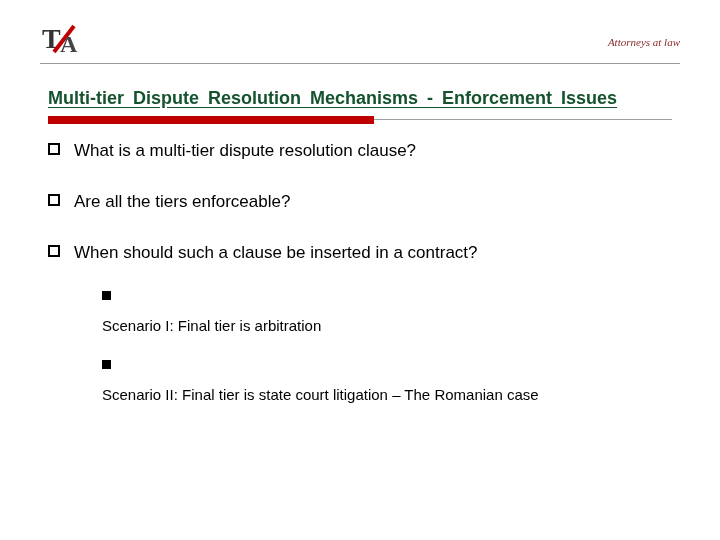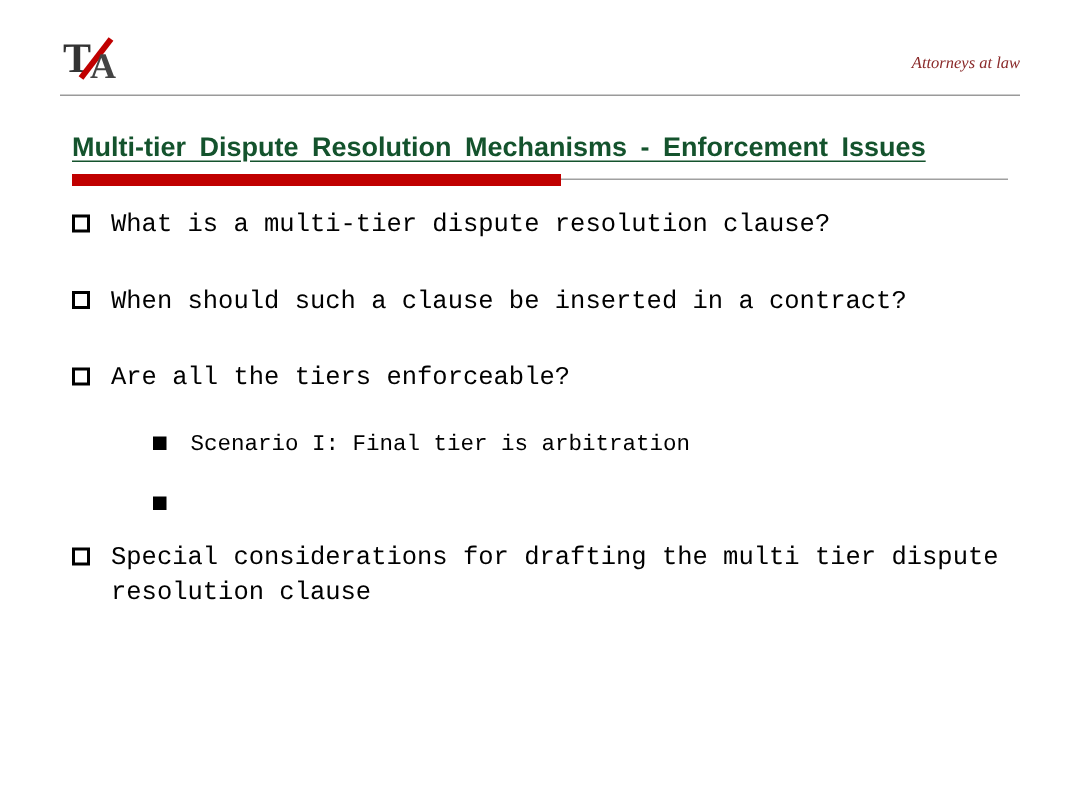--- a/index.html
+++ b/index.html
@@ -76,21 +76,20 @@
     left: 326px;
     width: 298px;
     height: 1px;
     background: #a0a0a0;
   }
   .content {
     position: absolute;
     top: 140px;
     left: 48px;
     right: 52px;
-    font-family: Liberation Mono, monospace;
   }
   .lvl1 {
     display: flex;
     align-items: flex-start;
     gap: 14px;
     margin-bottom: 28px;
   }
   .lvl1 .box {
     width: 12px;
     height: 12px;
@@ -106,20 +105,21 @@
   .sub {
     margin-left: 54px;
     margin-top: -6px;
     margin-bottom: 22px;
   }
   .lvl2 {
     display: flex;
     align-items: flex-start;
     gap: 16px;
     margin-bottom: 20px;
+    flex-direction: column;
   }
   .lvl2 .sq {
     width: 9px;
     height: 9px;
     background: #000;
     flex: 0 0 auto;
     margin-top: 4px;
   }
   .lvl2 .txt {
     font-size: 15px;
@@ -152,38 +152,35 @@
 
   <div class="content">
 
     <div class="lvl1">
       <div class="box"></div>
       <div class="txt">What is a multi-tier dispute resolution clause?</div>
     </div>
 
     <div class="lvl1">
       <div class="box"></div>
-      <div class="txt">When should such a clause be inserted in a contract?</div>
+      <div class="txt">Are all the tiers enforceable?</div>
     </div>
 
     <div class="lvl1">
       <div class="box"></div>
-      <div class="txt">Are all the tiers enforceable?</div>
+      <div class="txt">When should such a clause be inserted in a contract?</div>
     </div>
 
     <div class="sub">
       <div class="lvl2">
         <div class="sq"></div>
         <div class="txt">Scenario I: Final tier is arbitration</div>
       </div>
       <div class="lvl2">
         <div class="sq"></div>
+        <div class="txt">Scenario II: Final tier is state court litigation – The Romanian case</div>
       </div>
     </div>
 
-    <div class="lvl1">
-      <div class="box"></div>
-      <div class="txt">Special considerations for drafting the multi tier dispute resolution clause</div>
-    </div>
 
   </div>
 
 </div>
 
 </body></html>

